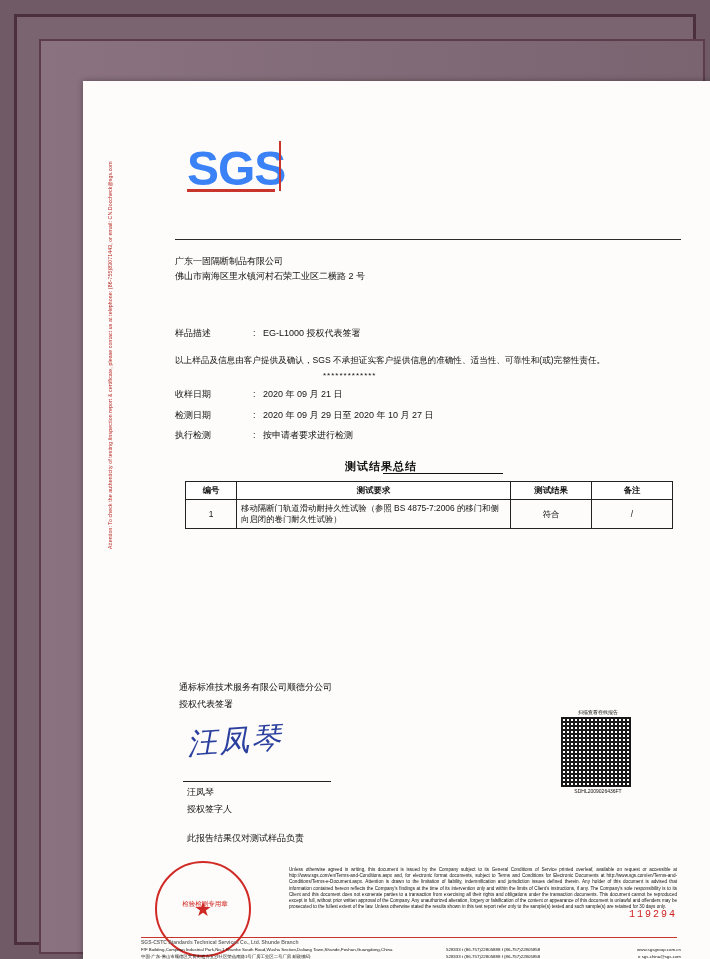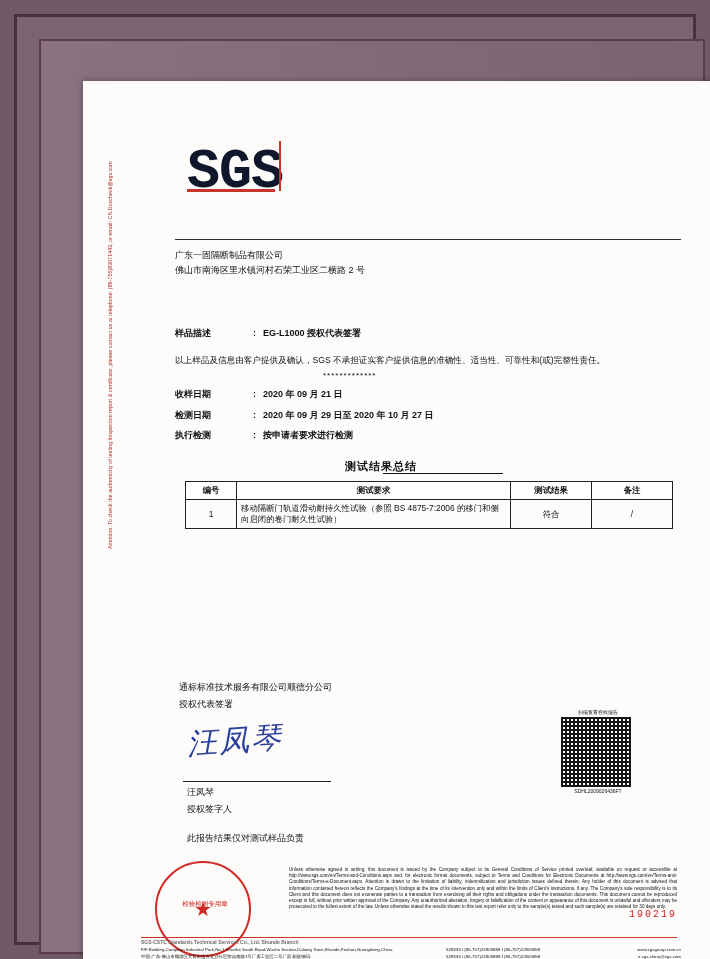--- a/index.html
+++ b/index.html
@@ -39,23 +39,23 @@
     transform:rotate(-90deg);
     transform-origin:center center;
     font-size:5.2px;
     color:#b5231f;
     letter-spacing:.1px;
     white-space:nowrap;
     font-family:"Liberation Sans", sans-serif;
   }
   .sgs-logo{
     position:absolute;left:104px;top:60px;
-    font-size:55px;font-weight:bold;color:#0f172a;
+    font-size:48px;font-weight:bold;color:#3b82f6;
     letter-spacing:-1px;
-    font-family:Liberation Mono, monospace;
+    font-family:Liberation Sans, sans-serif;
   }
   .sgs-rule{
     position:absolute;left:104px;top:108px;width:88px;height:3px;background:#c9352b;
   }
   .sgs-vrule{
     position:absolute;left:196px;top:60px;width:2px;height:50px;background:#c9352b;
   }
   .title-row{
     position:absolute;left:104px;top:138px;width:486px;
     display:flex;align-items:baseline;
@@ -64,27 +64,27 @@
     font-size:14px;font-weight:bold;color:#111;letter-spacing:2px;
   }
   .title-meta{
     font-size:9px;color:#111;margin-left:14px;white-space:nowrap;
   }
   .title-meta b{font-weight:bold;}
   .hdr-line{
     position:absolute;left:92px;top:158px;width:506px;height:1px;background:#2b2b2b;
   }
   .addr{
-    position:absolute;left:92px;top:167px;width:500px;
+    position:absolute;left:92px;top:173px;width:500px;
     font-size:9px;color:#111;line-height:15px;
   }
   .kv{
     position:absolute;left:92px;width:506px;font-size:9px;color:#111;
   }
-  .kv .row{display:flex;line-height:19px;font-weight:bold;}
+  .kv .row{display:flex;line-height:19px;}
   .kv .k{width:78px;flex:none;}
   .kv .sep{width:10px;flex:none;}
   .kv .v{flex:1;}
   .disclaimer{
     position:absolute;left:92px;width:506px;font-size:8.6px;color:#111;line-height:15px;
   }
   .stars{
     position:absolute;left:240px;font-size:8px;color:#111;letter-spacing:1px;
   }
   .sec-title{
@@ -266,21 +266,21 @@
         <div class="qr-code">SDHL2009026436FT</div>
       </div>
 
       <div class="stamp">
         <span class="star">★</span>
         <span class="stamp-txt">检验检测专用章</span>
       </div>
 
       <div class="legal">
         <span>Unless otherwise agreed in writing, this document is issued by the Company subject to its General Conditions of Service printed overleaf, available on request or accessible at http://www.sgs.com/en/Terms-and-Conditions.aspx and, for electronic format documents, subject to Terms and Conditions for Electronic Documents at http://www.sgs.com/en/Terms-and-Conditions/Terms-e-Document.aspx. Attention is drawn to the limitation of liability, indemnification and jurisdiction issues defined therein. Any holder of this document is advised that information contained hereon reflects the Company's findings at the time of its intervention only and within the limits of Client's instructions, if any. The Company's sole responsibility is to its Client and this document does not exonerate parties to a transaction from exercising all their rights and obligations under the transaction documents. This document cannot be reproduced except in full, without prior written approval of the Company. Any unauthorized alteration, forgery or falsification of the content or appearance of this document is unlawful and offenders may be prosecuted to the fullest extent of the law. Unless otherwise stated the results shown in this test report refer only to the sample(s) tested and such sample(s) are retained for 30 days only.</span>
-        <span class="num">190219</span>
+        <span class="num">119294</span>
       </div>
 
       <div class="footer-bar"></div>
       <div class="footer">
         <div style="font-weight:bold;color:#6d6d6d;font-size:5px;margin-bottom:2px">SGS-CSTC Standards Technical Services Co., Ltd. Shunde Branch</div>
         <div class="line">
           <span class="left">F/F Building,Compean Industrial Park,No.1 Shunhe South Road,Wusha Section,Daliang Town,Shunde,Foshan,Guangdong,China</span>
           <span class="mid">528333   t (86-757)22805888   f (86-757)22805858</span>
           <span class="right">www.sgsgroup.com.cn</span>
         </div>

